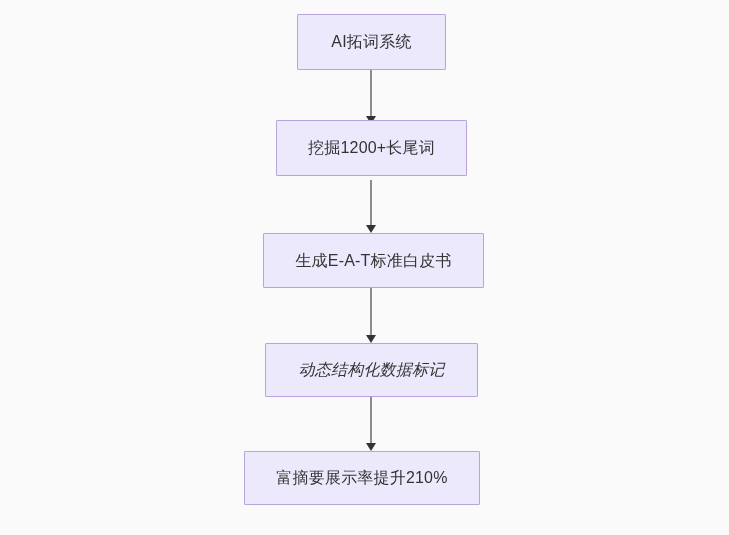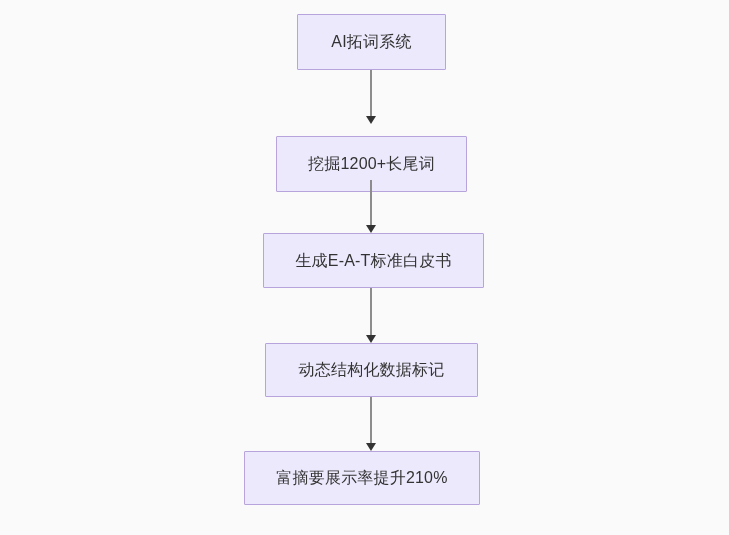--- a/index.html
+++ b/index.html
@@ -66,39 +66,39 @@
 
   <div class="node" style="left:297px; top:14px; width:149px; height:56px;">
     <span class="node-label">AI拓词系统</span>
   </div>
 
   <div class="edge" style="left:371px; top:70px;">
     <div class="edge-line" style="height:46px;"></div>
     <div class="edge-head" style="top:46px;"></div>
   </div>
 
-  <div class="node" style="left:276px; top:136px; width:191px; height:56px;">
+  <div class="node" style="left:276px; top:120px; width:191px; height:56px;">
     <span class="node-label">挖掘1200+长尾词</span>
   </div>
 
   <div class="edge" style="left:371px; top:180px;">
     <div class="edge-line" style="height:45px;"></div>
     <div class="edge-head" style="top:45px;"></div>
   </div>
 
   <div class="node" style="left:263px; top:233px; width:221px; height:55px;">
     <span class="node-label">生成E-A-T标准白皮书</span>
   </div>
 
   <div class="edge" style="left:371px; top:288px;">
     <div class="edge-line" style="height:47px;"></div>
     <div class="edge-head" style="top:47px;"></div>
   </div>
 
-  <div class="node" style="left:265px; top:343px; width:213px; height:54px;">
+  <div class="node" style="left:265px; top:343px; width:213px; height:54px;font-style:italic;">
     <span class="node-label">动态结构化数据标记</span>
   </div>
 
   <div class="edge" style="left:371px; top:397px;">
     <div class="edge-line" style="height:46px;"></div>
     <div class="edge-head" style="top:46px;"></div>
   </div>
 
   <div class="node" style="left:244px; top:451px; width:236px; height:54px;">
     <span class="node-label">富摘要展示率提升210%</span>

